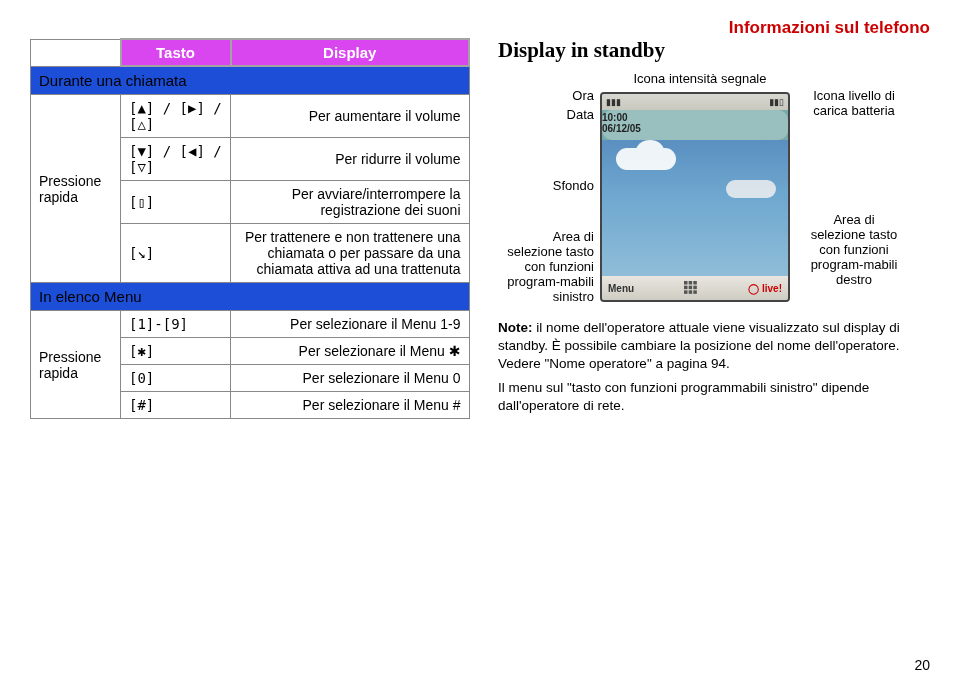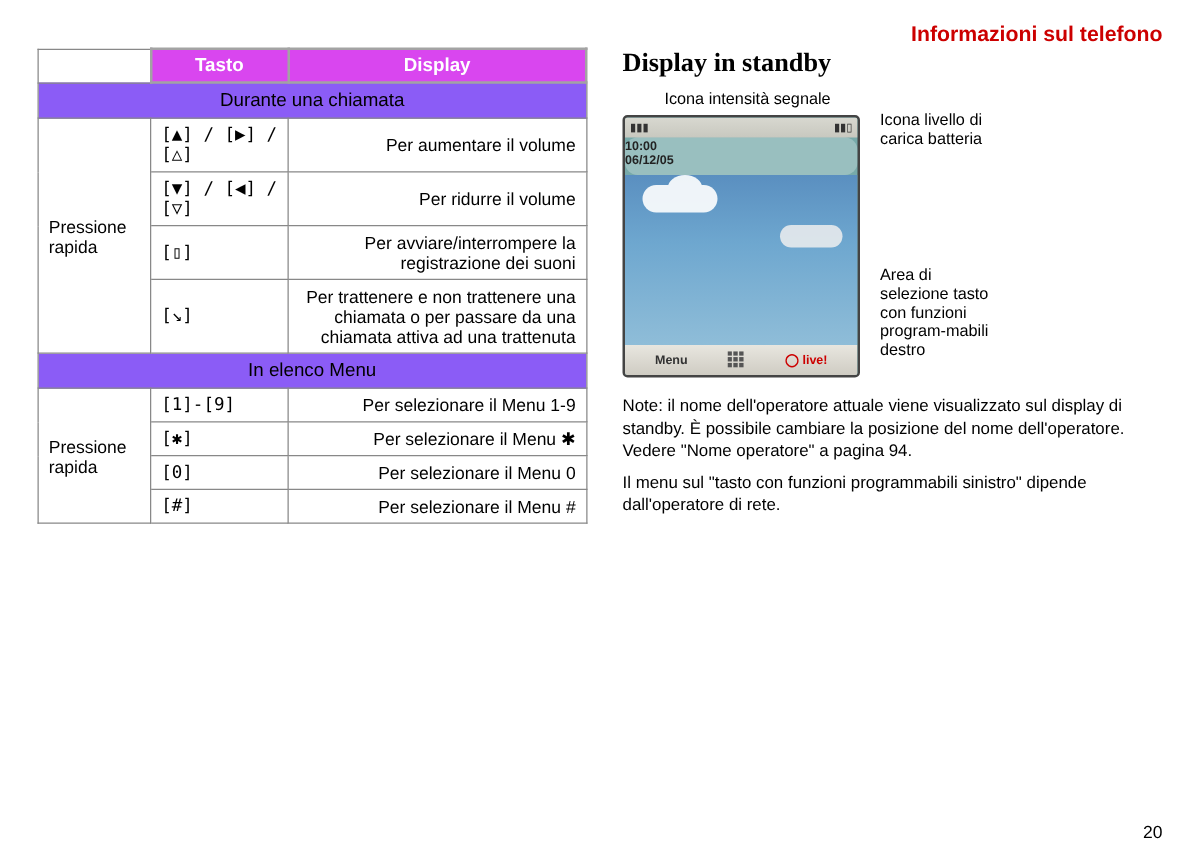--- a/index.html
+++ b/index.html
@@ -39,23 +39,22 @@
     text-align: center;
     padding: 4px 6px;
     border: 2px solid #a3a3a3;
   }
   table.keys td {
     border: 1px solid #888;
     padding: 5px 8px;
     vertical-align: middle;
   }
   .section-row td {
-    background: #8b5cf6;
+    background: #1d4ed8;
     font-weight: normal;
-    text-align: center;
   }
   .context-col { width: 90px; font-size: 14px; }
   .key-col { width: 110px; font-family: monospace; font-size: 14px; text-align: left; }
   .fn-col { font-size: 14px; text-align: right; }
 
   
   h1.display-title {
     font-family: Georgia, "Times New Roman", serif;
     font-weight: bold;
     font-size: 30px;
@@ -73,21 +72,21 @@
     gap: 6px;
     margin-bottom: 14px;
   }
   .labels-left, .labels-right {
     display: flex;
     flex-direction: column;
     font-size: 13px;
     line-height: 1.15;
   }
   .labels-left { align-items: flex-end; text-align: right; width: 96px; }
-  .labels-right { align-items: flex-start; text-align: left; width: 96px; }
+  .labels-right { align-items: flex-start; text-align: center; width: 96px; }
   .lbl { position: relative; }
   .lbl-ora { margin-top: 16px; }
   .lbl-data { margin-top: 4px; }
   .lbl-sfondo { margin-top: 56px; }
   .lbl-area-left { margin-top: 36px; }
   .lbl-signal { position: absolute; top: -6px; left: 130px; font-size: 13px; white-space: nowrap; }
   .lbl-battery { margin-top: 16px; }
   .lbl-area-right { margin-top: 94px; }
 
   .phone-center { position: relative; width: 200px; }
@@ -127,27 +126,27 @@
     background: linear-gradient(#5a8fc0 0%, #6ea7cf 40%, #8fbdd8 100%);
     position: relative;
   }
   .cloud1 { position:absolute; top:8px; left:14px; width:60px; height:22px; background:#fff; border-radius:20px; opacity:.9;}
   .cloud1:before{content:"";position:absolute;top:-8px;left:20px;width:28px;height:22px;background:#fff;border-radius:50%;}
   .cloud2 { position:absolute; top:40px; right:12px; width:50px; height:18px; background:#eee; border-radius:18px; opacity:.85;}
   .bottom-bar {
     height: 24px;
     background: linear-gradient(#e8e6df,#cfccc3);
     display:flex; align-items:center; justify-content:space-between;
-    padding:0 24px; font-size:10px; color:#333; font-weight:bold;gap:26px;
+    padding:0 6px; font-size:10px; color:#333; font-weight:bold;gap:26px;
   }
   .mid-icon { width:14px; height:14px; display:inline-block; }
   .right-red { color:#c00; }
 
   .note-block { font-size: 13.5px; line-height: 1.35; }
-  .note-block .lead { font-weight: normal; }
+  .note-block .lead { font-weight: bold; }
 
   .page-num {
     position: absolute;
     right: 30px;
     bottom: 6px;
     font-size: 14px;
   }
 </style>
 </head>
 <body>
@@ -210,20 +209,26 @@
       </tr>
     </tbody>
       </table>
   </div>
 
   <div class="right-col">
     <h2 class="standby-title">Display in standby</h2>
 
     <div class="diagram">
 
+      <div class="labels-left">
+        <div class="lbl lbl-ora">Ora</div>
+        <div class="lbl lbl-data">Data</div>
+        <div class="lbl lbl-sfondo">Sfondo</div>
+        <div class="lbl lbl-area-left">Area di selezione tasto con funzioni program-mabili sinistro</div>
+      </div>
 
       <div class="phone-center">
         <div class="lbl-signal" style="position:relative; top:-2px; left:0; margin-bottom:4px; text-align:center;">Icona intensità segnale</div>
         <div class="phone-screen">
           <div class="status-bar">
             <span>▮▮▮</span>
             <span style="flex:1"></span>
             <span>▮▮▯</span>
           </div>
           <div class="info-bar">

